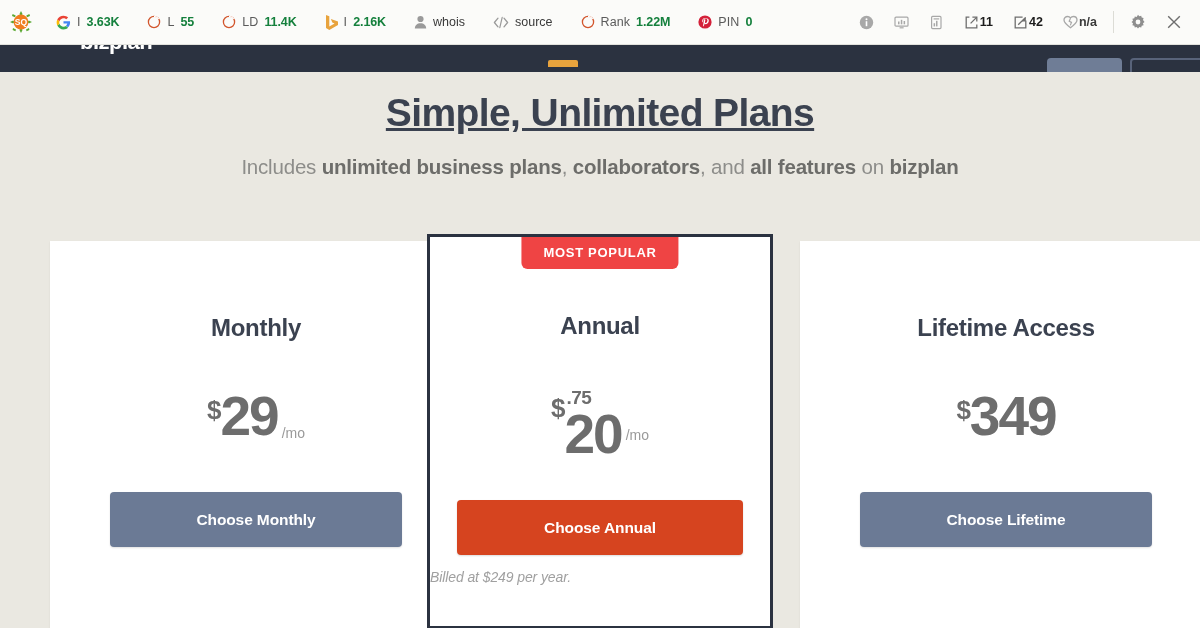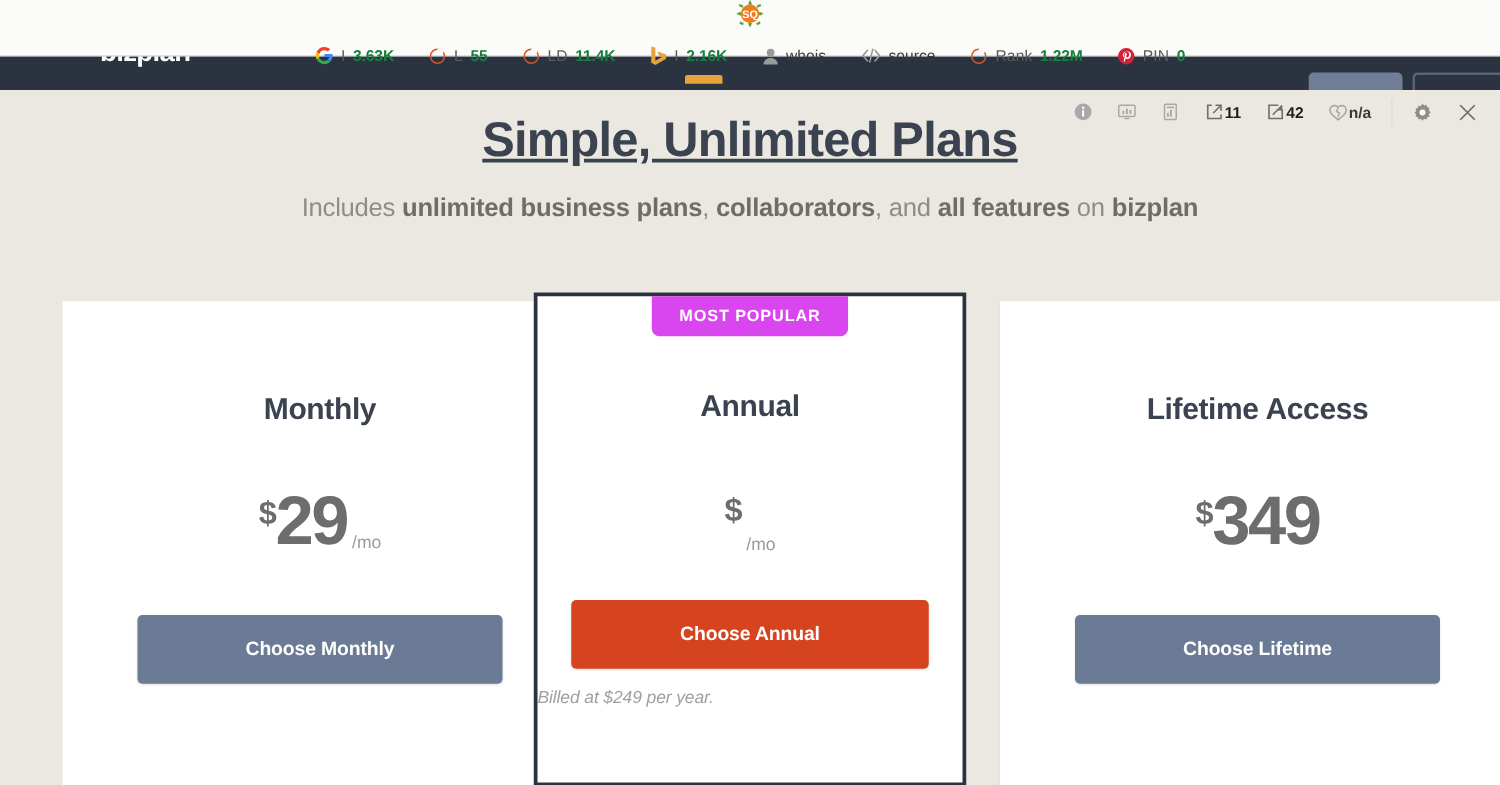--- a/index.html
+++ b/index.html
@@ -19,21 +19,20 @@
   #seo-toolbar {
     position: absolute;
     top: 0; left: 0;
     width: 1200px;
     height: 45px;
     background: #fbfbf9;
     border-bottom: 1px solid #e2e2dd;
     display: flex;
     align-items: center;
     z-index: 50;
-    flex-direction: column;
   }
 
   .tb-logo {
     width: 42px;
     display: flex;
     align-items: center;
     justify-content: center;
     flex: none;
   }
   .tb-logo svg { display: block; }
@@ -222,21 +221,21 @@
     height: 395px;
     border: 3px solid #2b3240;
     background: #ffffff;
   }
 
   .badge {
     position: absolute;
     top: 0;
     left: 50%;
     transform: translateX(-50%);
-    background: #d946ef;
+    background: #ef4444;
     color: #ffffff;
     font-size: 13px;
     font-weight: bold;
     letter-spacing: .7px;
     padding: 8px 22px 9px;
     border-radius: 0 0 6px 6px;
     white-space: nowrap;
   }
 
   .card-name {
@@ -562,20 +561,24 @@
         <span class="per">/mo</span>
       </div>
       <button class="cta cta-side">Choose Monthly</button>
     </div>
 
     <div class="card" id="card-annual">
       <div class="badge">MOST POPULAR</div>
       <div class="card-name">Annual</div>
       <div class="price-row">
         <span class="cur">$</span>
+        <div class="price-stack">
+          <span class="cents">.75</span>
+          <span class="amt">20</span>
+        </div>
         <span class="per-annual">/mo</span>
       </div>
       <button class="cta cta-annual">Choose Annual</button>
       <div class="billed-note">Billed at $249 per year.</div>
     </div>
 
     <div class="card card-side" id="card-lifetime">
       <div class="card-name">Lifetime Access</div>
       <div class="price-row">
         <span class="cur">$</span>

